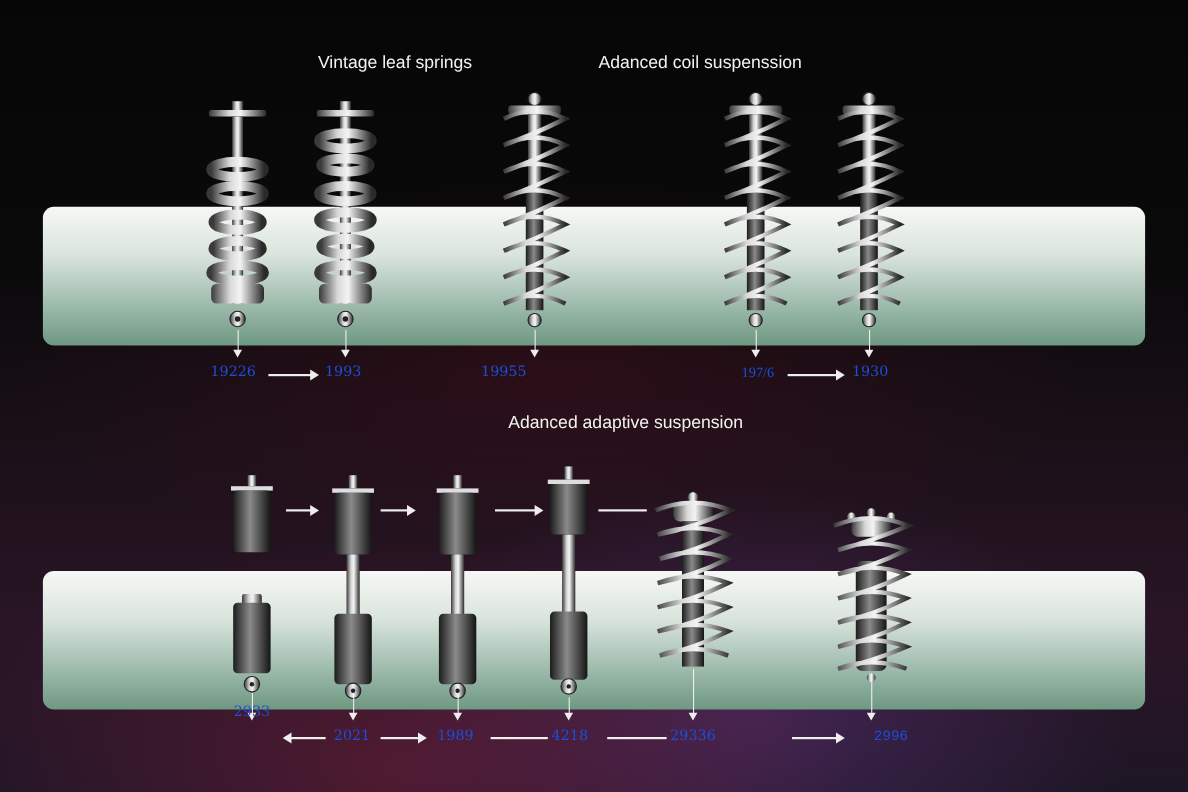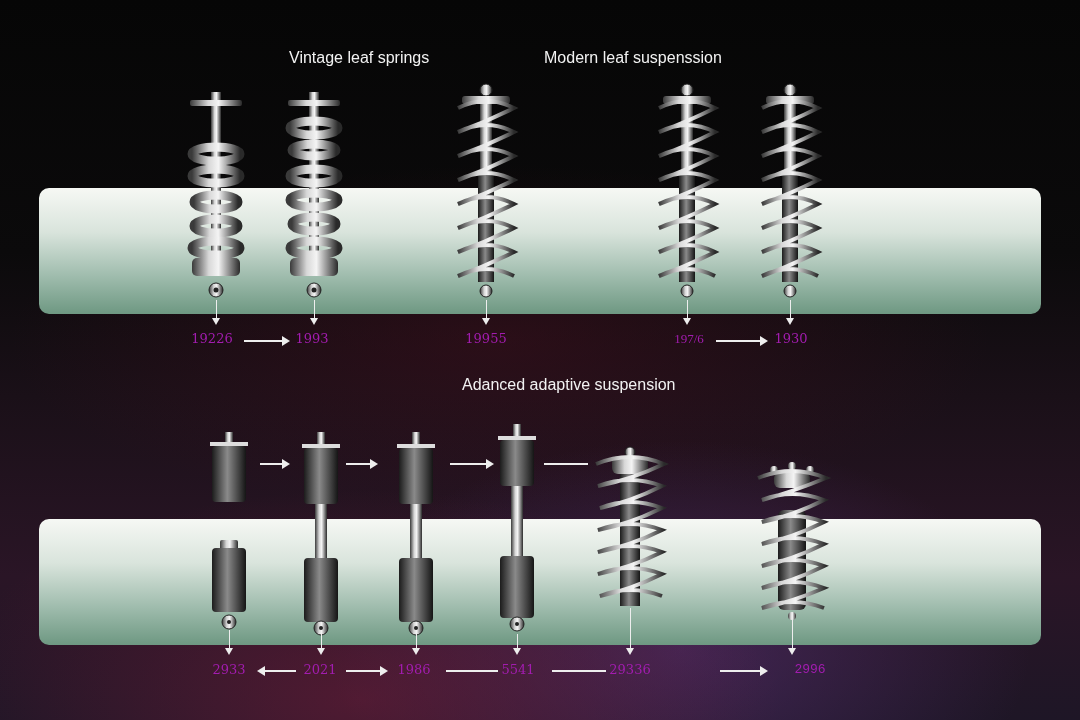--- a/index.html
+++ b/index.html
@@ -6,37 +6,37 @@
   body{width:1080px;height:720px;overflow:hidden;position:relative;
     background:
       radial-gradient(ellipse 600px 300px at 360px 700px, rgba(120,30,60,0.55), transparent 70%),
       radial-gradient(ellipse 500px 300px at 680px 650px, rgba(90,50,120,0.55), transparent 70%),
       radial-gradient(ellipse 700px 250px at 500px 340px, rgba(70,15,30,0.45), transparent 70%),
       linear-gradient(180deg,#060606 0%,#0b0a0b 35%,#1a1018 55%,#2a1526 80%,#1e1626 100%);
     font-family:"DejaVu Sans",sans-serif;color:#f0f0f0;}
   .band{position:absolute;border-radius:10px;
     background:linear-gradient(180deg,#f6f8f4 0%,#d9e4dc 35%,#9fbcad 70%,#6e9882 100%);}
   .heading{position:absolute;font-family:"Liberation Sans",sans-serif;font-size:16px;color:#f2f2f2;white-space:nowrap;}
-  .year{position:absolute;font-family:"DejaVu Serif",serif;font-size:13px;color:#a21caf;white-space:nowrap;transform:translateX(-50%);}
+  .year{position:absolute;font-family:"DejaVu Serif",serif;font-size:13px;color:#1d4ed8;white-space:nowrap;transform:translateX(-50%);}
   .conn{position:absolute;height:2px;background:#eee;}
   .arrowhead-r{position:absolute;width:0;height:0;border-top:5px solid transparent;border-bottom:5px solid transparent;border-left:8px solid #eee;}
   .arrowhead-l{position:absolute;width:0;height:0;border-top:5px solid transparent;border-bottom:5px solid transparent;border-right:8px solid #eee;}
   .drop{position:absolute;width:1px;background:#eee;}
   .drop-tip{position:absolute;width:0;height:0;border-left:4px solid transparent;border-right:4px solid transparent;border-top:7px solid #eee;}
   .comp{position:absolute;}
   .comp svg{display:block;overflow:visible;}
 </style>
 </head>
 <body>
 
 <div class="band" style="left:39px;top:188px;width:1002px;height:126px;"></div>
 <div class="band" style="left:39px;top:519px;width:1002px;height:126px;"></div>
 
 <div class="heading" style="left:289px;top:49px;">Vintage leaf springs</div>
-<div class="heading" style="left:544px;top:49px;">Modern leaf suspenssion</div>
+<div class="heading" style="left:544px;top:49px;">Adanced coil suspenssion</div>
 <div class="heading" style="left:462px;top:376px;">Adanced adaptive suspension</div>
 
 <svg width="0" height="0" style="position:absolute">
   <defs>
     <linearGradient id="metal" x1="0" x2="1" y1="0" y2="0">
       <stop offset="0" stop-color="#3a3a3a"></stop>
       <stop offset="0.35" stop-color="#d8d8d8"></stop>
       <stop offset="0.55" stop-color="#f4f4f4"></stop>
       <stop offset="1" stop-color="#2a2a2a"></stop>
     </linearGradient>
@@ -127,21 +127,21 @@
 <div class="drop-tip" style="left:310px;top:318px;"></div>
 <div class="drop" style="left:486px;top:300px;height:20px;"></div>
 <div class="drop-tip" style="left:482px;top:318px;"></div>
 <div class="drop" style="left:687px;top:300px;height:20px;"></div>
 <div class="drop-tip" style="left:683px;top:318px;"></div>
 <div class="drop" style="left:790px;top:300px;height:20px;"></div>
 <div class="drop-tip" style="left:786px;top:318px;"></div>
 
 <div class="year" style="left:212px;top:331px;">19226</div>
 <div class="year" style="left:312px;top:331px;">1993</div>
-<div class="year" style="left:486px;top:331px;">19955</div>
+<div class="year" style="left:458px;top:331px;">19955</div>
 <div class="year" style="left:689px;top:331px;font-family:Liberation Serif, serif;">197/6</div>
 <div class="year" style="left:791px;top:331px;">1930</div>
 
 <div class="conn" style="left:244px;top:340px;width:40px;"></div>
 <div class="arrowhead-r" style="left:282px;top:336px;"></div>
 <div class="conn" style="left:716px;top:340px;width:46px;"></div>
 <div class="arrowhead-r" style="left:760px;top:336px;"></div>
 
 <div class="comp" style="left:208px;top:432px;">
   <svg width="42" height="200">
@@ -225,24 +225,24 @@
 <div class="drop-tip" style="left:317px;top:648px;"></div>
 <div class="drop" style="left:416px;top:634px;height:18px;"></div>
 <div class="drop-tip" style="left:412px;top:648px;"></div>
 <div class="drop" style="left:517px;top:634px;height:18px;"></div>
 <div class="drop-tip" style="left:513px;top:648px;"></div>
 <div class="drop" style="left:630px;top:608px;height:44px;"></div>
 <div class="drop-tip" style="left:626px;top:648px;"></div>
 <div class="drop" style="left:792px;top:620px;height:32px;"></div>
 <div class="drop-tip" style="left:788px;top:648px;"></div>
 
-<div class="year" style="left:229px;top:662px;text-align:center;">2933</div>
+<div class="year" style="left:229px;top:640px;text-align:center;">2933</div>
 <div class="year" style="left:320px;top:662px;">2021</div>
-<div class="year" style="left:414px;top:662px;">1986</div>
-<div class="year" style="left:518px;top:662px;">5541</div>
+<div class="year" style="left:414px;top:662px;">1989</div>
+<div class="year" style="left:518px;top:662px;">4218</div>
 <div class="year" style="left:630px;top:662px;">29336</div>
 <div class="year" style="left:810px;top:662px;font-family:Liberation Mono, monospace;">2996</div>
 
 <div class="arrowhead-l" style="left:257px;top:666px;"></div>
 <div class="conn" style="left:264px;top:670px;width:32px;"></div>
 <div class="conn" style="left:346px;top:670px;width:36px;"></div>
 <div class="arrowhead-r" style="left:380px;top:666px;"></div>
 <div class="conn" style="left:446px;top:670px;width:52px;"></div>
 <div class="conn" style="left:552px;top:670px;width:54px;"></div>
 <div class="conn" style="left:720px;top:670px;width:42px;"></div>

